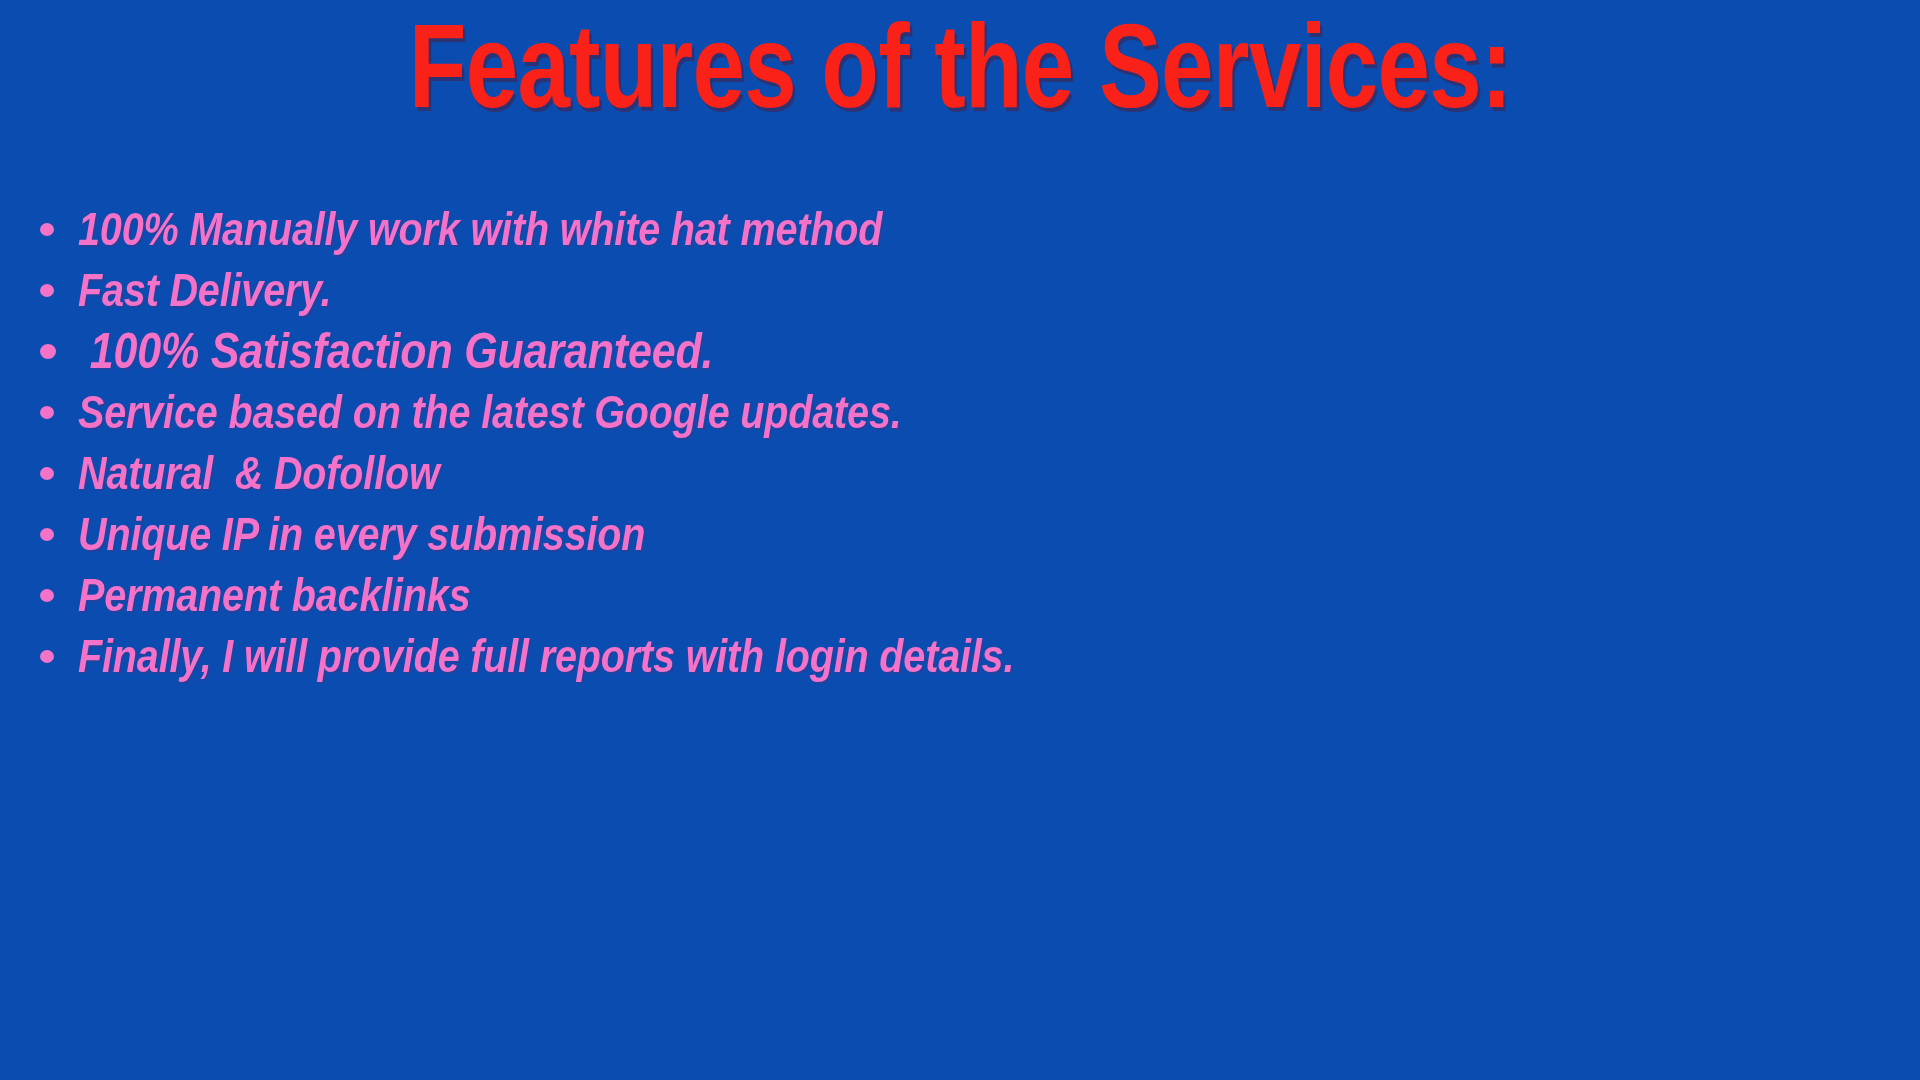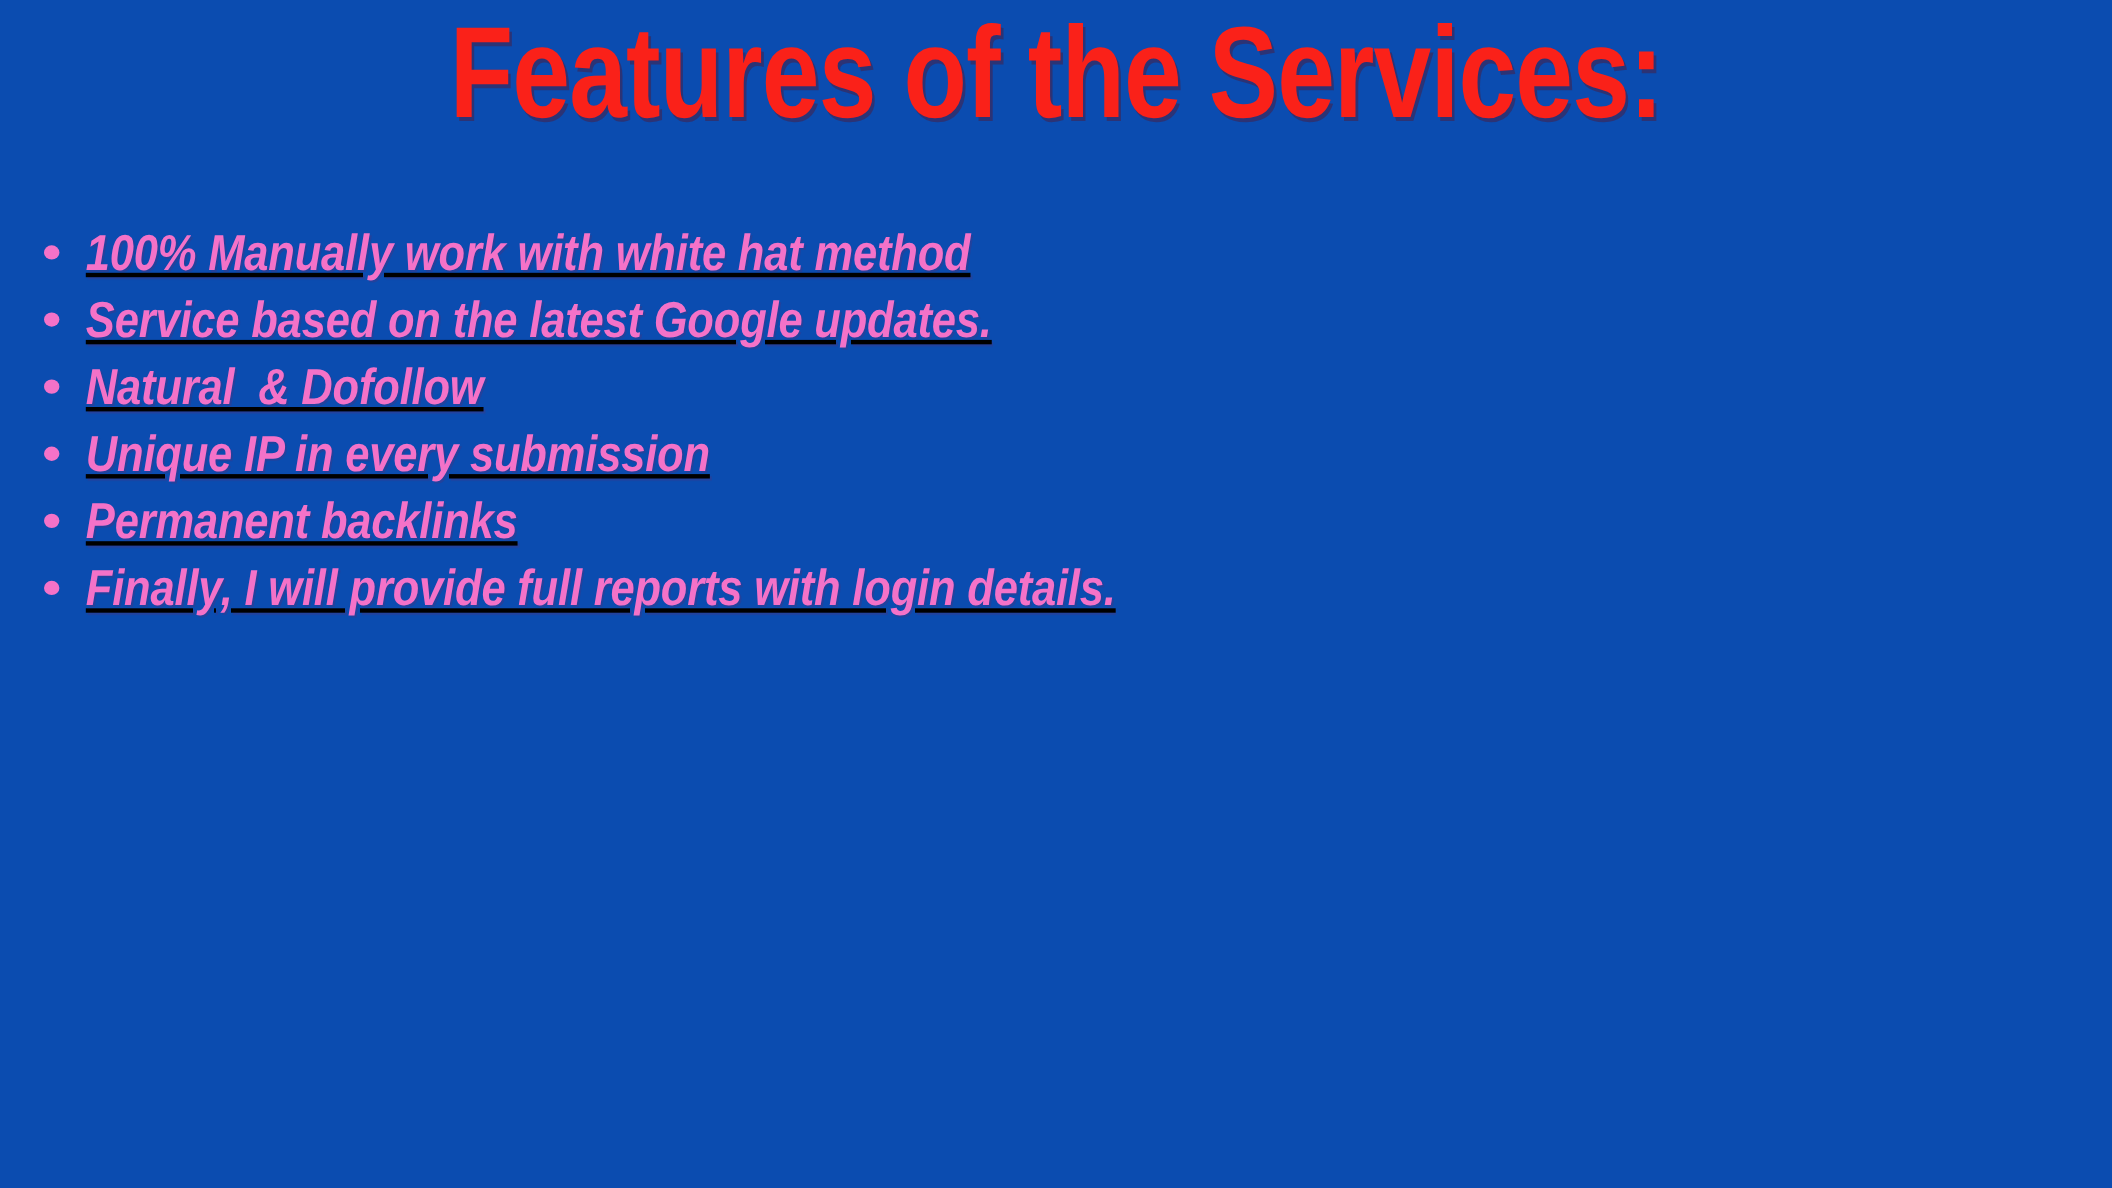--- a/index.html
+++ b/index.html
@@ -64,21 +64,20 @@
   }
 
   .feature-item {
     position: relative;
     height: 61px;
     padding-left: 78px;
     margin: 0;
     display: flex;
     align-items: center;
     white-space: pre;
-    text-decoration: underline;
   }
 
   .bullet-dot {
     position: absolute;
     left: 40px;
     top: 50%;
     width: 14px;
     height: 13px;
     margin-top: -6px;
     border-radius: 50%;
@@ -118,21 +117,29 @@
     <h1 id="slide-title">Features of the Services:</h1>
   </div>
 
   <ul id="features-list">
 
     <li class="feature-item">
       <span class="bullet-dot"></span>
       <span class="feature-text">100% Manually work with white hat method</span>
     </li>
 
+    <li class="feature-item">
+      <span class="bullet-dot"></span>
+      <span class="feature-text">Fast Delivery.</span>
+    </li>
 
+    <li class="feature-item size-lg">
+      <span class="bullet-dot"></span>
+      <span class="feature-text"> 100% Satisfaction Guaranteed.</span>
+    </li>
 
     <li class="feature-item">
       <span class="bullet-dot"></span>
       <span class="feature-text">Service based on the latest Google updates.</span>
     </li>
 
     <li class="feature-item">
       <span class="bullet-dot"></span>
       <span class="feature-text">Natural  &amp; Dofollow</span>
     </li>

